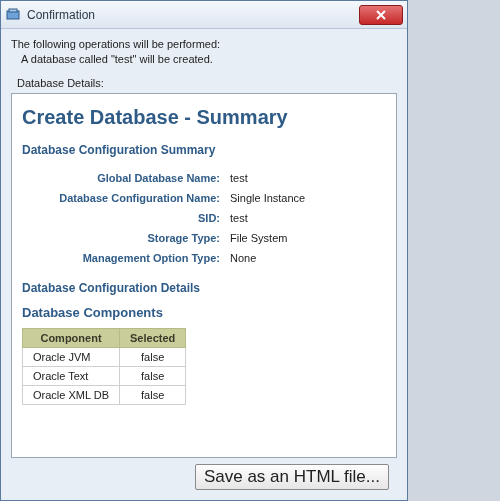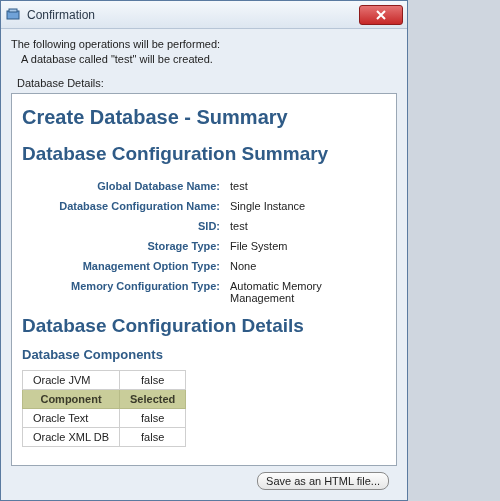--- a/index.html
+++ b/index.html
@@ -8,34 +8,34 @@
 .titlebar { height: 28px; background: linear-gradient(#f4f8fc, #dde6f0); display: flex; align-items: center; padding: 0 4px; border-bottom: 1px solid #b7c5d6; }
 .titlebar .icon { width: 16px; height: 16px; margin-right: 6px; display: flex; align-items: center; justify-content: center; }
 .titlebar .title { flex: 1; color: #2b3a4a; font-size: 12px; }
 .titlebar .close { width: 44px; height: 20px; background: linear-gradient(#e57373,#c62828); border: 1px solid #8e1b1b; border-radius: 3px; display: flex; align-items: center; justify-content: center; color: #fff; font-weight: bold; font-size: 12px; cursor: pointer; }
 .body { flex: 1; padding: 8px 10px 4px 10px; display: flex; flex-direction: column; overflow: hidden; }
 .intro { color: #222; line-height: 1.35; margin-bottom: 6px; }
 .intro .line2 { margin-left: 10px; }
 .dd-label { color: #222; margin: 4px 0 4px 6px; }
 .content-frame { flex: 1; background: #fff; border: 1px solid #9aa7b5; padding: 8px 10px; overflow: auto; }
 .page-title { text-align: left; color: #2f5b87; font-family: Arial, sans-serif; font-size: 20px; font-weight: bold; margin: 4px 0 14px 0; }
-.section-h { color: #2f5b87; font-family: Arial, sans-serif; font-size: 19px; font-weight: bold; margin: 6px 0 10px 0; }
+.section-h { color: #2f5b87; font-family: Arial, sans-serif; font-size: 12px; font-weight: bold; margin: 12px 0 10px 0; }
 .section-sub { color: #2f5b87; font-family: Arial, sans-serif; font-size: 13px; font-weight: bold; margin: 10px 0 8px 0; }
 .cfg-table { width: 100%; font-size: 11px; }
 .cfg-table td { padding: 3px 4px; vertical-align: top; }
 .cfg-table td.lbl { text-align: right; color: #2f5b87; font-weight: bold; white-space: nowrap; width: 200px; }
 .cfg-table td.val { color: #222; }
 .comp-table { border-collapse: collapse; margin-top: 2px; }
 .comp-table th { background: #c9cd9a; border: 1px solid #b7bb88; padding: 3px 10px; color: #3a3a2a; font-weight: bold; font-size: 11px; }
 .comp-table td { border: 1px solid #cfcfcf; padding: 3px 10px; color: #222; font-size: 11px; }
 .comp-table td.sel { text-align: center; }
 .footer { padding: 6px 8px 6px 8px; display: flex; flex-direction: column; gap: 6px; }
 .footer .row1 { display: flex; justify-content: flex-end; }
 .footer .row2 { display: flex; justify-content: center; gap: 8px; align-items: center; position: relative; }
-button.btn { font-family: Tahoma, Arial, sans-serif; font-size: 11px; background: linear-gradient(#fdfdfd,#e6e6e6); border: 1px solid #8a8a8a; border-radius: 8px; padding: 2px 10px; min-width: 54px; cursor: pointer; color: #222; }
+button.btn { font-family: Tahoma, Arial, sans-serif; font-size: 17px; background: linear-gradient(#fdfdfd,#e6e6e6); border: 1px solid #8a8a8a; border-radius: 2px; padding: 2px 10px; min-width: 54px; cursor: pointer; color: #222; }
 button.save { padding: 2px 8px; }
 .arrow { position: absolute; left: 48px; top: -26px; pointer-events: none; }
 .spacer { width: 24px; }
 </style>
 </head>
 <body>
 
 <div class="window">
   <div class="titlebar">
     <span class="icon">
@@ -78,40 +78,36 @@
               <td class="val">test</td>
             </tr>
         <tr>
               <td class="lbl">Storage Type:</td>
               <td class="val">File System</td>
             </tr>
         <tr>
               <td class="lbl">Management Option Type:</td>
               <td class="val">None</td>
             </tr>
-        <tr>
-              <td class="lbl">Memory Configuration Type:</td>
-              <td class="val">Automatic Memory Management</td>
-            </tr>
       </tbody>
         </table>
 
       <div class="section-h">Database Configuration Details</div>
       <div class="section-sub">Database Components</div>
 
       <table class="comp-table">
         <tbody>
             <tr>
+          <th>Component</th>
+          <th>Selected</th>
+        </tr>
+        <tr>
               <td>Oracle JVM</td>
               <td class="sel">false</td>
             </tr>
-        <tr>
-          <th>Component</th>
-          <th>Selected</th>
-        </tr>
         <tr>
               <td>Oracle Text</td>
               <td class="sel">false</td>
             </tr>
         <tr>
               <td>Oracle XML DB</td>
               <td class="sel">false</td>
             </tr>
       </tbody>
         </table>

